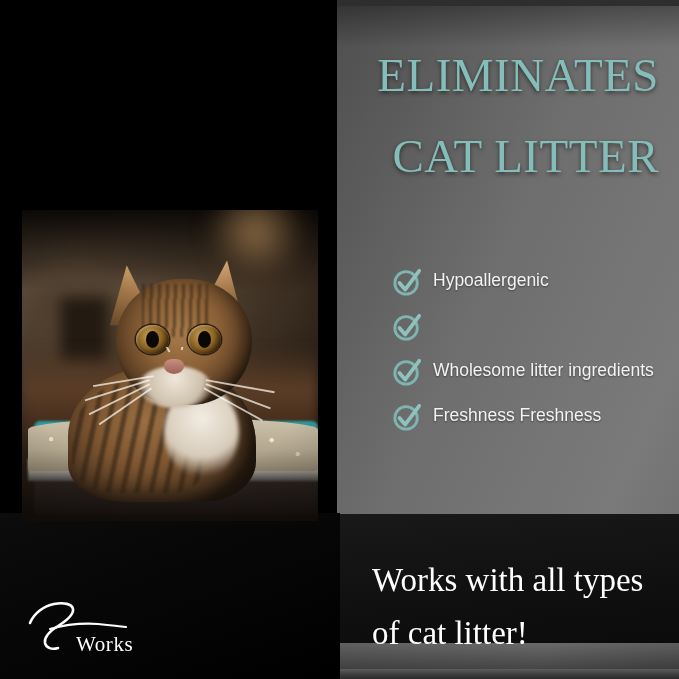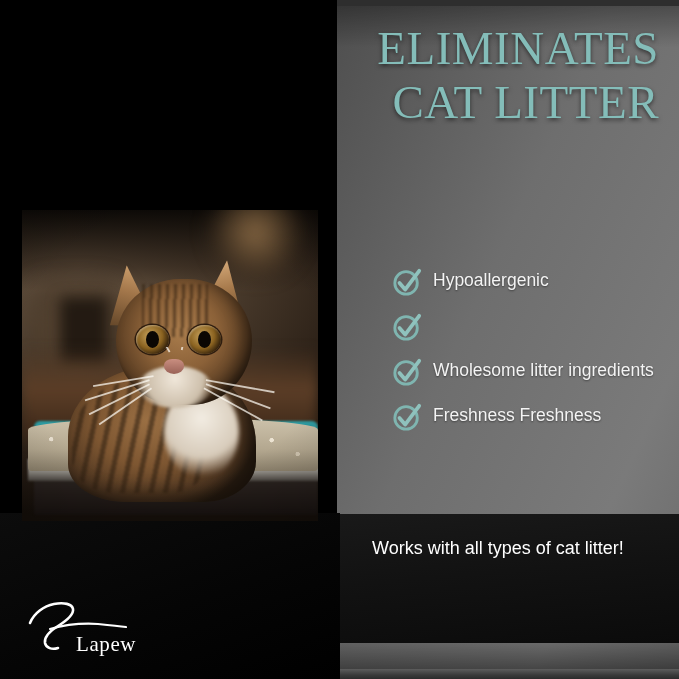--- a/index.html
+++ b/index.html
@@ -212,21 +212,21 @@
     right: 20px; top: 22px;
     width: 380px;
     text-align: right;
     font-family: "Liberation Serif", "DejaVu Serif", serif;
     font-size: 47px;
     line-height: 1.14;
     letter-spacing: 0.5px;
     color: #84bdb9;
     text-shadow: 0 2px 4px rgba(0,0,0,0.55);
   }
-  .headline-line { display: block; white-space: nowrap; }
+  .headline-line { display: block; white-space: nowrap; margin-top: 27px; }
 
   
   .benefits {
     position: absolute;
     left: 392px; top: 252px;
     width: 280px;
   }
   .benefit-row {
     display: flex;
     align-items: flex-start;
@@ -249,26 +249,26 @@
 
   
   .callout {
     position: absolute;
     left: 340px; top: 514px;
     width: 339px; height: 129px;
     background: linear-gradient(175deg,#191919 0%, #121212 45%, #0b0b0b 100%);
   }
   .callout-text {
     position: absolute;
-    left: 32px; top: 20px;
+    left: 32px; top: 40px;
     width: 286px;
     color: #ffffff;
-    font-size: 18px;
+    font-size: 33px;
     line-height: 1.62;
-    font-family: Liberation Sans, sans-serif;
+    font-family: Liberation Serif, serif;
   }
 
   
   .logo {
     position: absolute;
     left: 28px; bottom: 20px;
     width: 150px; height: 64px;
   }
   .logo-mark { position: absolute; left: 0; top: 0; width: 102px; height: 56px; }
   .logo-word {
@@ -378,16 +378,16 @@
 
   <div class="callout">
     <div class="callout-text">Works with all types of cat litter!</div>
   </div>
 
   <div class="logo">
     <svg class="logo-mark" viewBox="0 0 102 56">
       <path d="M2 28 C6 18, 16 11, 26 9 C36 7, 44 9, 45 14 C46 20, 38 26, 30 31 C22 36, 16 42, 17 48 C18 53, 24 55, 30 53" fill="none" stroke="#ffffff" stroke-width="2.6" stroke-linecap="round"></path>
       <path d="M22 34 C36 30, 54 28, 70 29 C80 30, 90 31, 98 32" fill="none" stroke="#ffffff" stroke-width="2.2" stroke-linecap="round"></path>
     </svg>
-    <span class="logo-word">Lapew</span>
+    <span class="logo-word">Works</span>
   </div>
 
 </div>
 
 </body></html>

